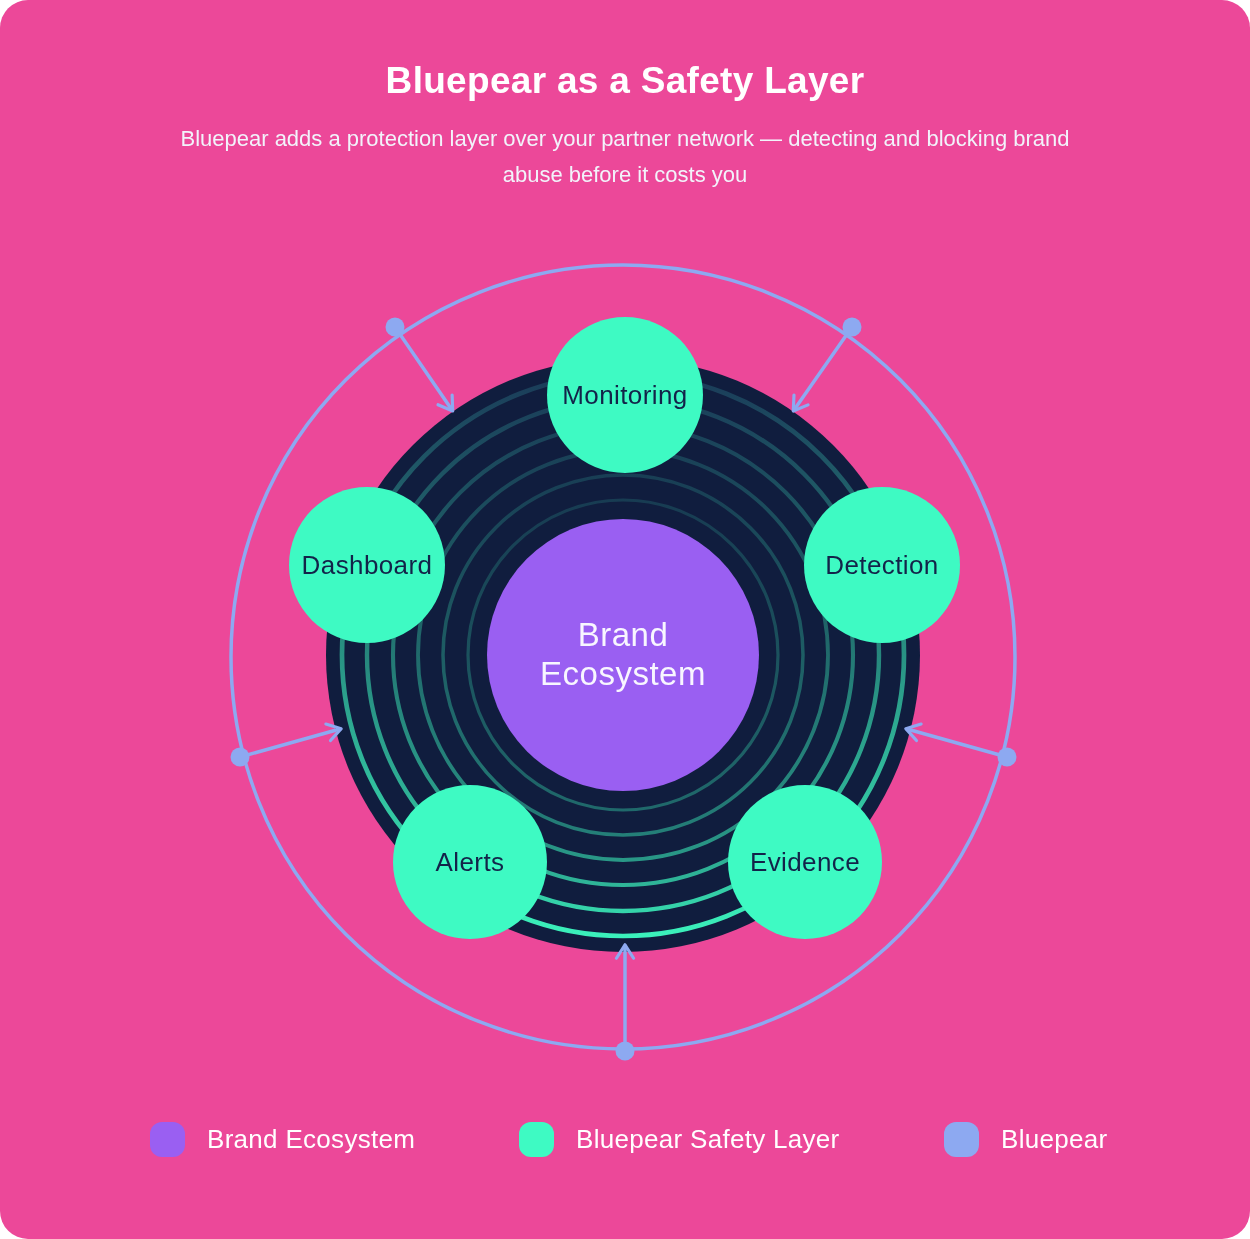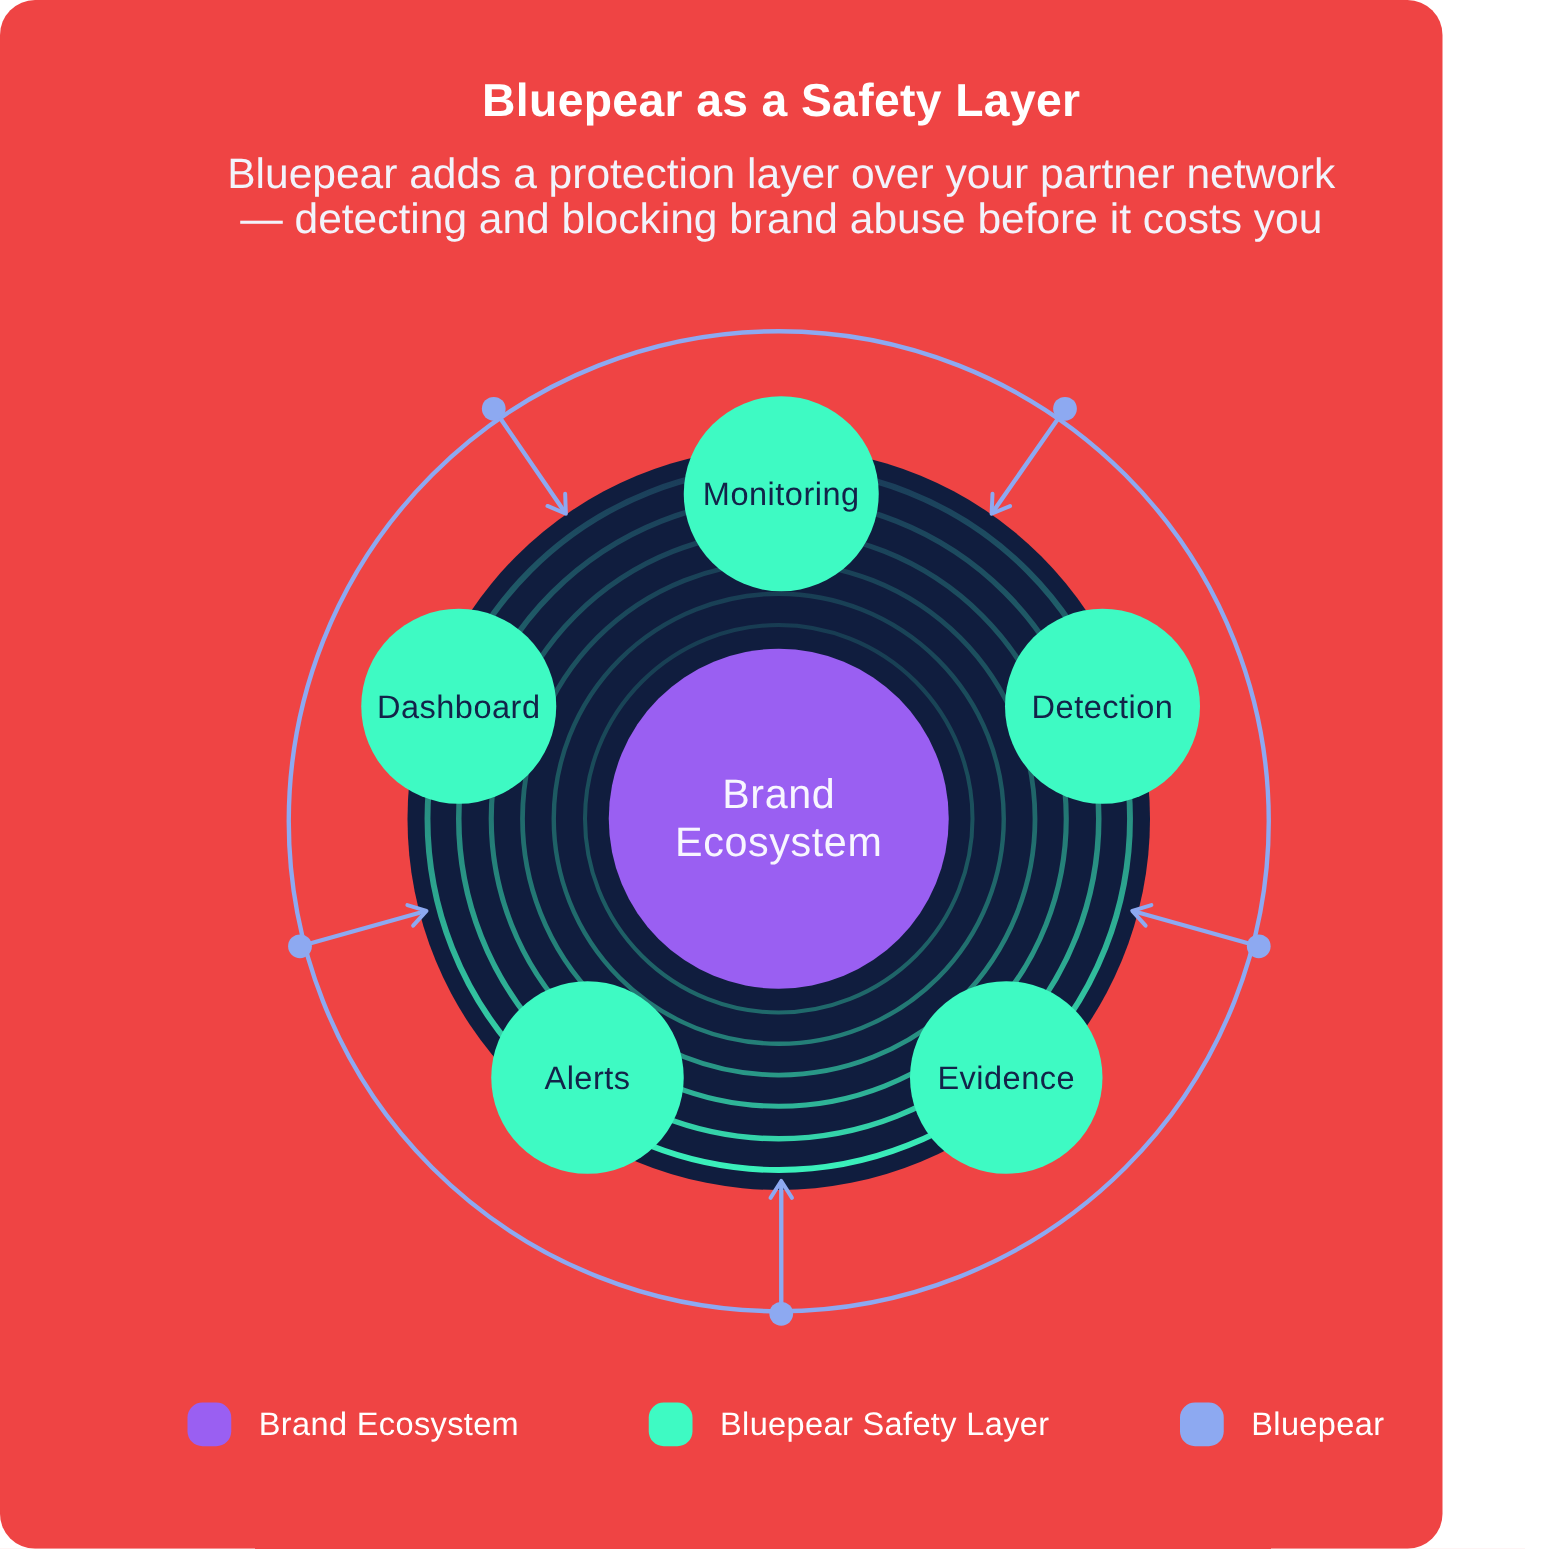--- a/index.html
+++ b/index.html
@@ -3,23 +3,23 @@
 <meta charset="utf-8">
 <style>
   html, body {
     margin: 0;
     padding: 0;
     background: #ffffff;
     font-family: "Liberation Sans", sans-serif;
   }
   .card {
     position: relative;
-    width: 1154px;
+    width: 1250px;
     height: 1239px;
-    background: #ef4444;
+    background: #ec4899;
     border-radius: 28px;
     overflow: hidden;
   }
   .page-title {
     position: absolute;
     top: 60px;
     left: 0;
     width: 1250px;
     text-align: center;
     color: #ffffff;
@@ -28,21 +28,21 @@
     letter-spacing: 0.3px;
     margin: 0;
   }
   .page-subtitle {
     position: absolute;
     top: 121px;
     left: 175px;
     width: 900px;
     text-align: center;
     color: #f2f3fb;
-    font-size: 34px;
+    font-size: 22px;
     font-weight: 400;
     line-height: 36px;
     margin: 0;
   }
   .diagram-svg {
     position: absolute;
     left: 0;
     top: 0;
     width: 1250px;
     height: 1239px;

